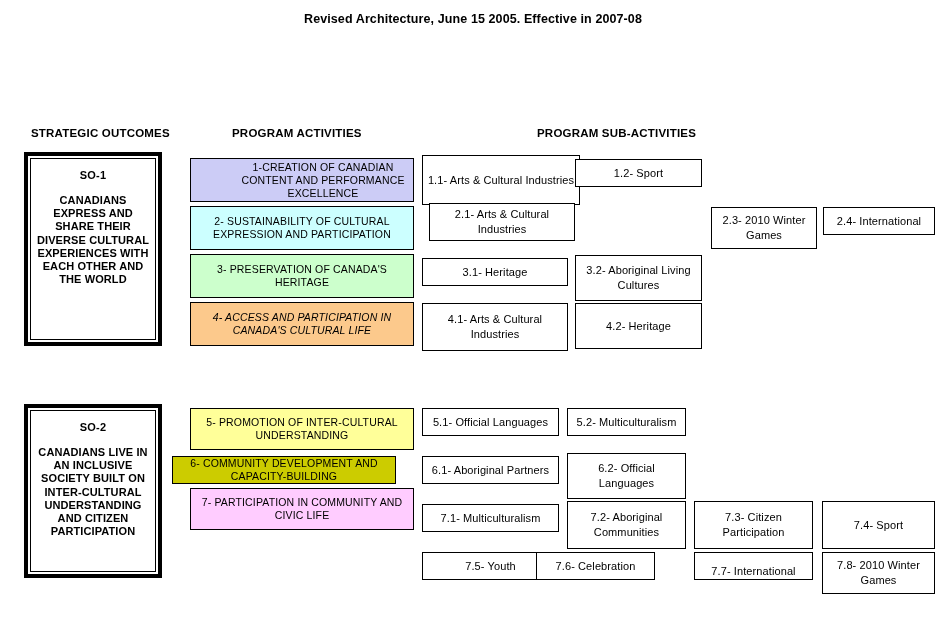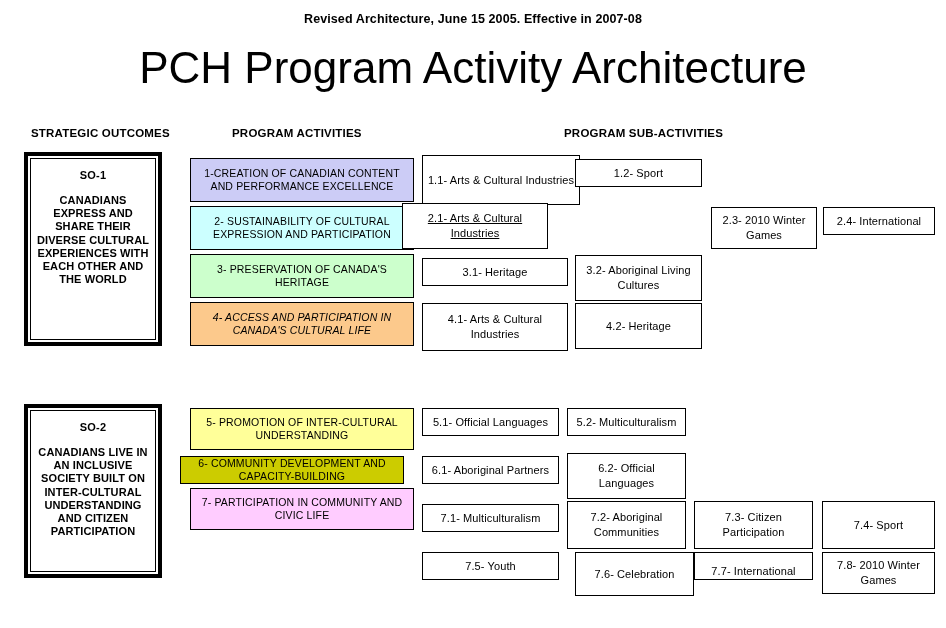--- a/index.html
+++ b/index.html
@@ -49,21 +49,21 @@
   
   .col-head {
     position: absolute;
     font-size: 11.5px;
     font-weight: bold;
     letter-spacing: 0.2px;
     white-space: nowrap;
   }
   .col-head.so   { left: 31px;  top: 127px; }
   .col-head.pa   { left: 232px; top: 127px; }
-  .col-head.psa  { left: 564px; top: 127px; }
+  .col-head.psa  { left: 537px; top: 127px; }
 
   
   .so-box {
     position: absolute;
     background: #ffffff;
     border: 4px solid #000000;
     padding: 2px;
     box-sizing: border-box;
   }
   .so-box-inner {
@@ -119,76 +119,75 @@
     padding: 0 4px;
   }
   .psa-box span { display: block; }
 </style>
 </head>
 <body>
 
 <div class="canvas">
 
   <div class="revision-note">Revised Architecture, June 15 2005. Effective in 2007-08</div>
-  <div class="main-title">PCH Program Activity Architecture</div>
 
   <div class="col-head so">STRATEGIC OUTCOMES</div>
   <div class="col-head pa">PROGRAM ACTIVITIES</div>
   <div class="col-head psa">PROGRAM SUB-ACTIVITIES</div>
 
   <div class="so-box" style="left:24px; top:152px; width:138px; height:194px;">
     <div class="so-box-inner">
       <div class="so-id">SO-1</div>
       <div class="so-text">CANADIANS EXPRESS AND SHARE THEIR DIVERSE CULTURAL EXPERIENCES WITH EACH OTHER AND THE WORLD</div>
     </div>
   </div>
 
   <div class="so-box" style="left:24px; top:404px; width:138px; height:174px;">
     <div class="so-box-inner">
       <div class="so-id">SO-2</div>
       <div class="so-text">CANADIANS LIVE IN AN INCLUSIVE SOCIETY BUILT ON INTER-CULTURAL UNDERSTANDING AND CITIZEN PARTICIPATION</div>
     </div>
   </div>
 
-  <div class="pa-box" style="left:190px; top:158px; width:224px; height:44px; background:#ccccf6;">
+  <div class="pa-box" style="left:190px; top:158px; width:224px; height:44px; background:#ccccf6;padding-left:48px;">
     <span>1-CREATION OF CANADIAN CONTENT AND PERFORMANCE EXCELLENCE</span>
   </div>
 
   <div class="pa-box" style="left:190px; top:206px; width:224px; height:44px; background:#ccffff;">
     <span>2- SUSTAINABILITY OF CULTURAL EXPRESSION AND PARTICIPATION</span>
   </div>
 
   <div class="pa-box" style="left:190px; top:254px; width:224px; height:44px; background:#ccffcc;">
     <span>3- PRESERVATION OF CANADA'S HERITAGE</span>
   </div>
 
   <div class="pa-box" style="left:190px; top:302px; width:224px; height:44px; background:#fcc98c;font-style:italic;">
     <span>4- ACCESS AND PARTICIPATION IN CANADA'S CULTURAL LIFE</span>
   </div>
 
   <div class="pa-box" style="left:190px; top:408px; width:224px; height:42px; background:#ffff99;">
     <span>5- PROMOTION OF INTER-CULTURAL UNDERSTANDING</span>
   </div>
 
-  <div class="pa-box" style="left:180px; top:456px; width:224px; height:28px; background:#cccc00;">
+  <div class="pa-box" style="left:172px; top:456px; width:224px; height:28px; background:#cccc00;">
     <span>6- COMMUNITY DEVELOPMENT AND CAPACITY-BUILDING</span>
   </div>
 
   <div class="pa-box" style="left:190px; top:488px; width:224px; height:42px; background:#ffccff;">
     <span>7- PARTICIPATION IN COMMUNITY AND CIVIC LIFE</span>
   </div>
 
   <div class="psa-box" style="left:422px; top:155px; width:158px; height:50px;text-align:center;">
     <span>1.1- Arts &amp; Cultural Industries</span>
   </div>
   <div class="psa-box" style="left:575px; top:159px; width:127px; height:28px;">
     <span>1.2- Sport</span>
   </div>
 
-  <div class="psa-box" style="left:402px; top:203px; width:146px; height:46px;text-decoration:underline;">
+  <div class="psa-box" style="left:429px; top:203px; width:146px; height:38px;">
     <span>2.1- Arts &amp; Cultural Industries</span>
   </div>
   <div class="psa-box" style="left:711px; top:207px; width:106px; height:42px;">
     <span>2.3- 2010 Winter Games</span>
   </div>
   <div class="psa-box" style="left:823px; top:207px; width:112px; height:28px;">
     <span>2.4- International</span>
   </div>
 
   <div class="psa-box" style="left:422px; top:258px; width:146px; height:28px;">
@@ -228,21 +227,21 @@
   <div class="psa-box" style="left:694px; top:501px; width:119px; height:48px;">
     <span>7.3- Citizen Participation</span>
   </div>
   <div class="psa-box" style="left:822px; top:501px; width:113px; height:48px;">
     <span>7.4- Sport</span>
   </div>
 
   <div class="psa-box" style="left:422px; top:552px; width:137px; height:28px;">
     <span>7.5- Youth</span>
   </div>
-  <div class="psa-box" style="left:575px; top:552px; width:119px; height:44px;">
+  <div class="psa-box" style="left:536px; top:552px; width:119px; height:28px;">
     <span>7.6- Celebration</span>
   </div>
   <div class="psa-box" style="left:694px; top:552px; width:119px; height:28px;align-items:flex-end;">
     <span>7.7- International</span>
   </div>
   <div class="psa-box" style="left:822px; top:552px; width:113px; height:42px;">
     <span>7.8- 2010 Winter Games</span>
   </div>
 
 </div>

